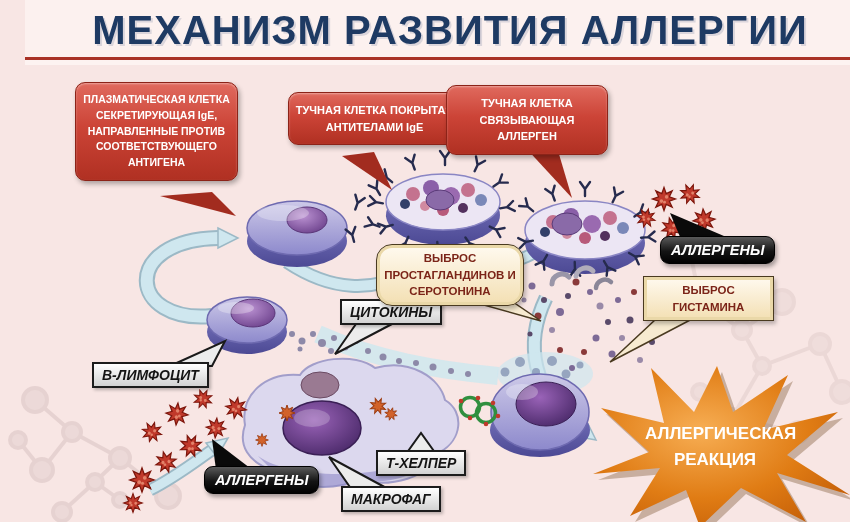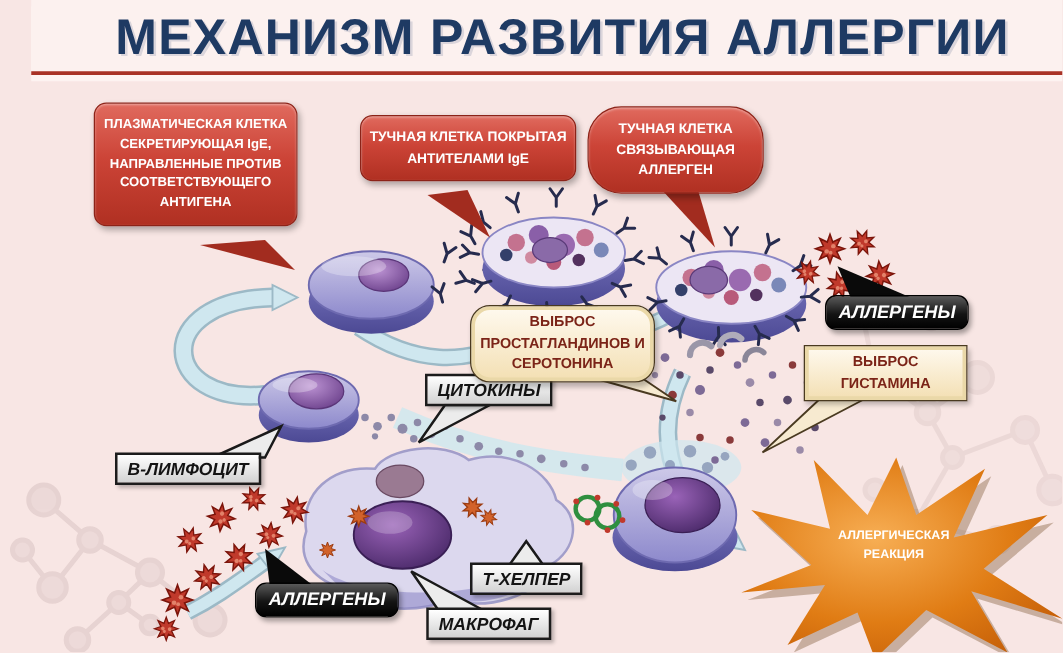--- a/index.html
+++ b/index.html
@@ -18,21 +18,21 @@
   .black{background:linear-gradient(180deg,#5a5a5a 0%,#141414 55%,#000 100%);
        border:1px solid #000;border-radius:9px;color:#fff;font-style:italic;
        font-size:14.5px;padding:5px 10px;box-shadow:2px 3px 4px rgba(0,0,0,.35);}
   .gray{background:linear-gradient(180deg,#ffffff 0%,#d2d2d2 100%);
        border:2px solid #1c1c1c;color:#141414;font-style:italic;font-size:14px;
        padding:3px 8px;box-shadow:2px 2px 3px rgba(0,0,0,.25);}
   .cream{background:linear-gradient(180deg,#fffaf0 0%,#f3dfb2 100%);
        border:1.5px solid #4a3a20;color:#7b2418;font-size:11.5px;line-height:1.45;
        padding:5px 6px;box-shadow:inset 0 0 0 3px #ead8a8, 2px 3px 4px rgba(0,0,0,.25);}
   .burst-text{position:absolute;left:645px;top:421px;width:140px;text-align:center;
-       color:#fff;font-weight:bold;font-size:10px;line-height:1.5;}
+       color:#fff;font-weight:bold;font-size:17px;line-height:1.5;}
 </style>
 </head>
 <body>
 
 <div class="stage">
 
   <div class="header">
     <h1>МЕХАНИЗМ РАЗВИТИЯ АЛЛЕРГИИ</h1>
   </div>
 
@@ -343,21 +343,21 @@
       <polygon points="655,320 694,318 610,362" fill="#f7ead0" stroke="#4a3a20" stroke-width="1.5"></polygon>
     </g>
   </svg>
 
   <div class="lbl red" style="left:75px;top:82px;width:163px;">
     <span>ПЛАЗМАТИЧЕСКАЯ КЛЕТКА СЕКРЕТИРУЮЩАЯ IgE, НАПРАВЛЕННЫЕ ПРОТИВ СООТВЕТСТВУЮЩЕГО АНТИГЕНА</span>
   </div>
   <div class="lbl red" style="left:288px;top:92px;width:173px;font-size:11px;">
     <span>ТУЧНАЯ КЛЕТКА ПОКРЫТАЯ АНТИТЕЛАМИ IgE</span>
   </div>
-  <div class="lbl red" style="left:470px;top:85px;width:141px;font-size:11px;border-radius:27px;">
+  <div class="lbl red" style="left:446px;top:85px;width:162px;font-size:11px;">
     <span>ТУЧНАЯ КЛЕТКА СВЯЗЫВАЮЩАЯ АЛЛЕРГЕН</span>
   </div>
 
   <div class="lbl black" style="left:660px;top:236px;">
     <span>АЛЛЕРГЕНЫ</span>
   </div>
   <div class="lbl black" style="left:204px;top:466px;">
     <span>АЛЛЕРГЕНЫ</span>
   </div>
 

